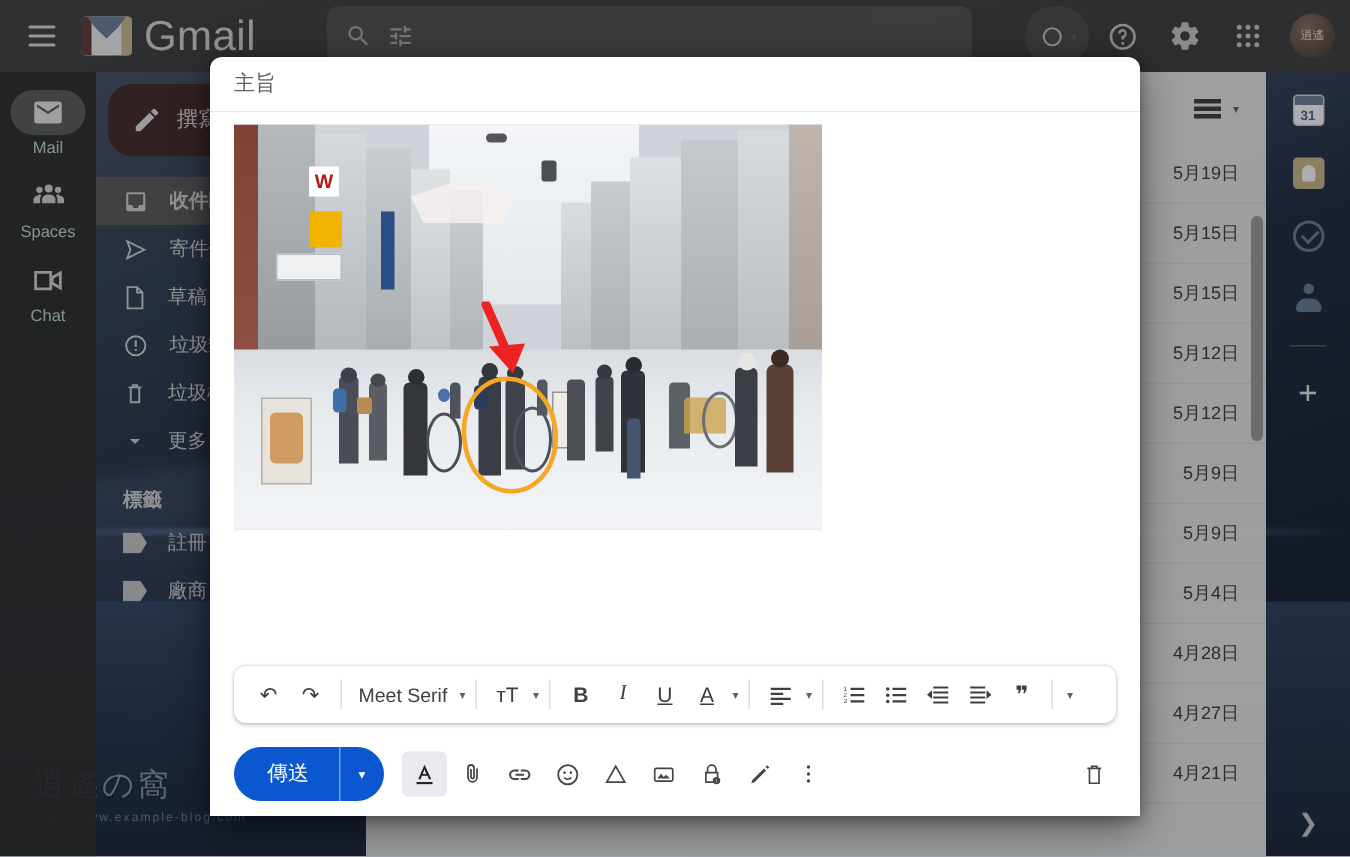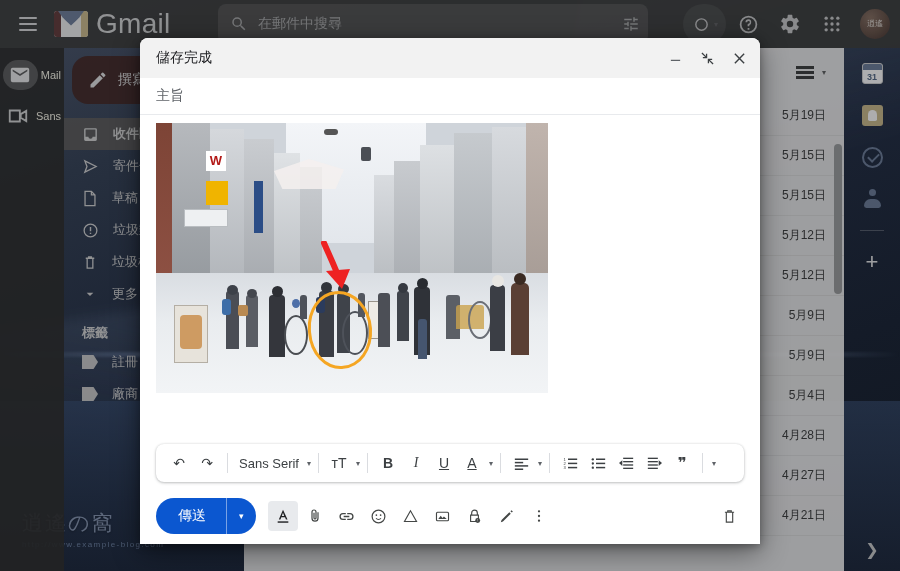--- a/index.html
+++ b/index.html
@@ -118,22 +118,22 @@
   .gmail-body { flex: 1 1 auto; display: flex; min-height: 0; }
 
   
   .app-rail {
     width: 64px; flex: 0 0 64px; background: #2c3137;
     padding-top: 8px;
     display: flex; flex-direction: column; align-items: center; gap: 2px;
   }
   .rail-item {
     width: 58px; padding: 4px 0 5px; border-radius: 8px;
-    display: flex; flex-direction: row; align-items: center; gap: 3px;
-    color: #fef9c3;
+    display: flex; flex-direction: column; align-items: center; gap: 3px;
+    color: #86efac;
   }
   .rail-item .rail-ic {
     width: 50px; height: 30px; border-radius: 16px;
     display: flex; align-items: center; justify-content: center;
   }
   .rail-item.active .rail-ic { background: #5b5e61; }
   .rail-item .rail-lb { font-size: 11px; }
 
   
   .gmail-nav {
@@ -369,21 +369,20 @@
         </span>
         <span class="gm-word">Gmail</span>
       </div>
       <div class="search-wrap">
         <div class="search-box">
           <span>
             <svg width="18" height="18" viewBox="0 0 24 24">
                 <path fill="#a9abad" d="M15.5 14h-.79l-.28-.27A6.47 6.47 0 0 0 16 9.5 6.5 6.5 0 1 0 9.5 16c1.61 0 3.09-.59 4.23-1.57l.27.28v.79l5 4.99L20.49 19zm-6 0A4.5 4.5 0 1 1 14 9.5 4.5 4.5 0 0 1 9.5 14"></path>
               </svg>
           </span>
-          <span class="ph">在郵件中搜尋</span>
           <span>
             <svg width="18" height="18" viewBox="0 0 24 24">
                 <path fill="#a9abad" d="M3 17v2h6v-2zM3 5v2h10V5zm10 16v-2h8v-2h-8v-2h-2v6zM7 9v2H3v2h4v2h2V9zm14 4v-2H11v2zm-6-4h2V7h4V5h-4V3h-2z"></path>
               </svg>
           </span>
         </div>
       </div>
       <div class="topbar-right">
         <div class="status-pill">
           <span>
@@ -434,25 +433,38 @@
         <div class="rail-item active">
           <span class="rail-ic">
             <svg width="22" height="22" viewBox="0 0 24 24">
                 <path fill="#e8eaed" d="M20 4H4a2 2 0 0 0-2 2v12a2 2 0 0 0 2 2h16a2 2 0 0 0 2-2V6a2 2 0 0 0-2-2m0 4-8 5-8-5V6l8 5 8-5z"></path>
               </svg>
           </span>
           <span class="rail-lb">Mail</span>
         </div>
         <div class="rail-item">
           <span class="rail-ic">
+            <svg width="23" height="20" viewBox="0 0 26 20">
+                <g fill="#d2d4d7">
+                  <circle cx="6" cy="5" r="2.4"></circle>
+                  <circle cx="13" cy="4" r="3"></circle>
+                  <circle cx="20" cy="5" r="2.4"></circle>
+                  <path d="M13 8.5c-3 0-5 1.6-5 3.6V15h10v-2.9c0-2-2-3.6-5-3.6M5.2 9.2C3 9.4 1.5 10.7 1.5 12.2V15h5v-3c0-1.1.4-2.1 1.1-2.9a8 8 0 0 0-2.4-.9m15.6 0c-.8.1-1.6.4-2.4.9.7.8 1.1 1.8 1.1 2.9v3h5v-2.8c0-1.5-1.5-2.8-3.7-3"></path>
+                </g>
+              </svg>
+          </span>
+          <span class="rail-lb">Spaces</span>
+        </div>
+        <div class="rail-item">
+          <span class="rail-ic">
             <svg width="22" height="18" viewBox="0 0 24 18">
                 <path fill="none" stroke="#d2d4d7" stroke-width="2" d="M3 3h11v12H3zM15 7l6-3.5v11L15 11z"></path>
               </svg>
           </span>
-          <span class="rail-lb">Sans</span>
+          <span class="rail-lb">Chat</span>
         </div>
       </div>
 
       <div class="gmail-nav">
         <div class="compose-btn">
           <span>
             <svg width="20" height="20" viewBox="0 0 24 24">
                 <path fill="#e1e3e5" d="M3 17.25V21h3.75L17.8 9.94l-3.75-3.75zM20.7 7.04a1 1 0 0 0 0-1.41l-2.34-2.34a1 1 0 0 0-1.41 0l-1.83 1.83 3.75 3.75z"></path>
               </svg>
           </span>
@@ -643,40 +655,20 @@
         <div class="sp-div"></div>
         <div class="sp-plus">+</div>
         <div class="sp-chevron">❯</div>
       </div>
 
     </div>
   </div>
 
   <div class="compose">
 
-    <div class="compose-header">
-      <span class="title">儲存完成</span>
-      <span class="hdr-btns">
-        <span class="hdr-btn">
-          <svg width="13" height="13" viewBox="0 0 14 14">
-              <path stroke="#5f6368" stroke-width="1.4" d="M2 9h10"></path>
-            </svg>
-        </span>
-        <span class="hdr-btn">
-          <svg width="13" height="13" viewBox="0 0 14 14">
-              <path stroke="#3c4043" stroke-width="1.4" fill="none" d="M1 1l4.5 4.5M6 2v4H2M13 13L8.5 8.5M8 12V8h4"></path>
-            </svg>
-        </span>
-        <span class="hdr-btn">
-          <svg width="13" height="13" viewBox="0 0 14 14">
-              <path stroke="#3c4043" stroke-width="1.5" d="M2 2l10 10M12 2L2 12"></path>
-            </svg>
-        </span>
-      </span>
-    </div>
 
     <div class="field-row">
       <span>主旨</span>
     </div>
 
     <div class="compose-body">
       <div class="photo">
 
         <div class="sky"></div>
 
@@ -747,21 +739,21 @@
         </svg>
         <div class="circle-ann"></div>
       </div>
     </div>
 
     <div class="format-bar-wrap">
       <div class="format-bar">
         <span class="fb-btn">↶</span>
         <span class="fb-btn">↷</span>
         <span class="fb-sep"></span>
-        <span class="fb-btn font-name">Sans Serif</span>
+        <span class="fb-btn font-name">Meet Serif</span>
         <span class="caret">▾</span>
         <span class="fb-sep"></span>
         <span class="fb-btn">тT</span>
         <span class="caret">▾</span>
         <span class="fb-sep"></span>
         <span class="fb-btn" style="font-weight:bold;">B</span>
         <span class="fb-btn" style="font-style:italic;font-family:'Liberation Serif',serif;">I</span>
         <span class="fb-btn" style="text-decoration:underline;">U</span>
         <span class="fb-btn" style="text-decoration:underline;">A</span>
         <span class="caret">▾</span>

